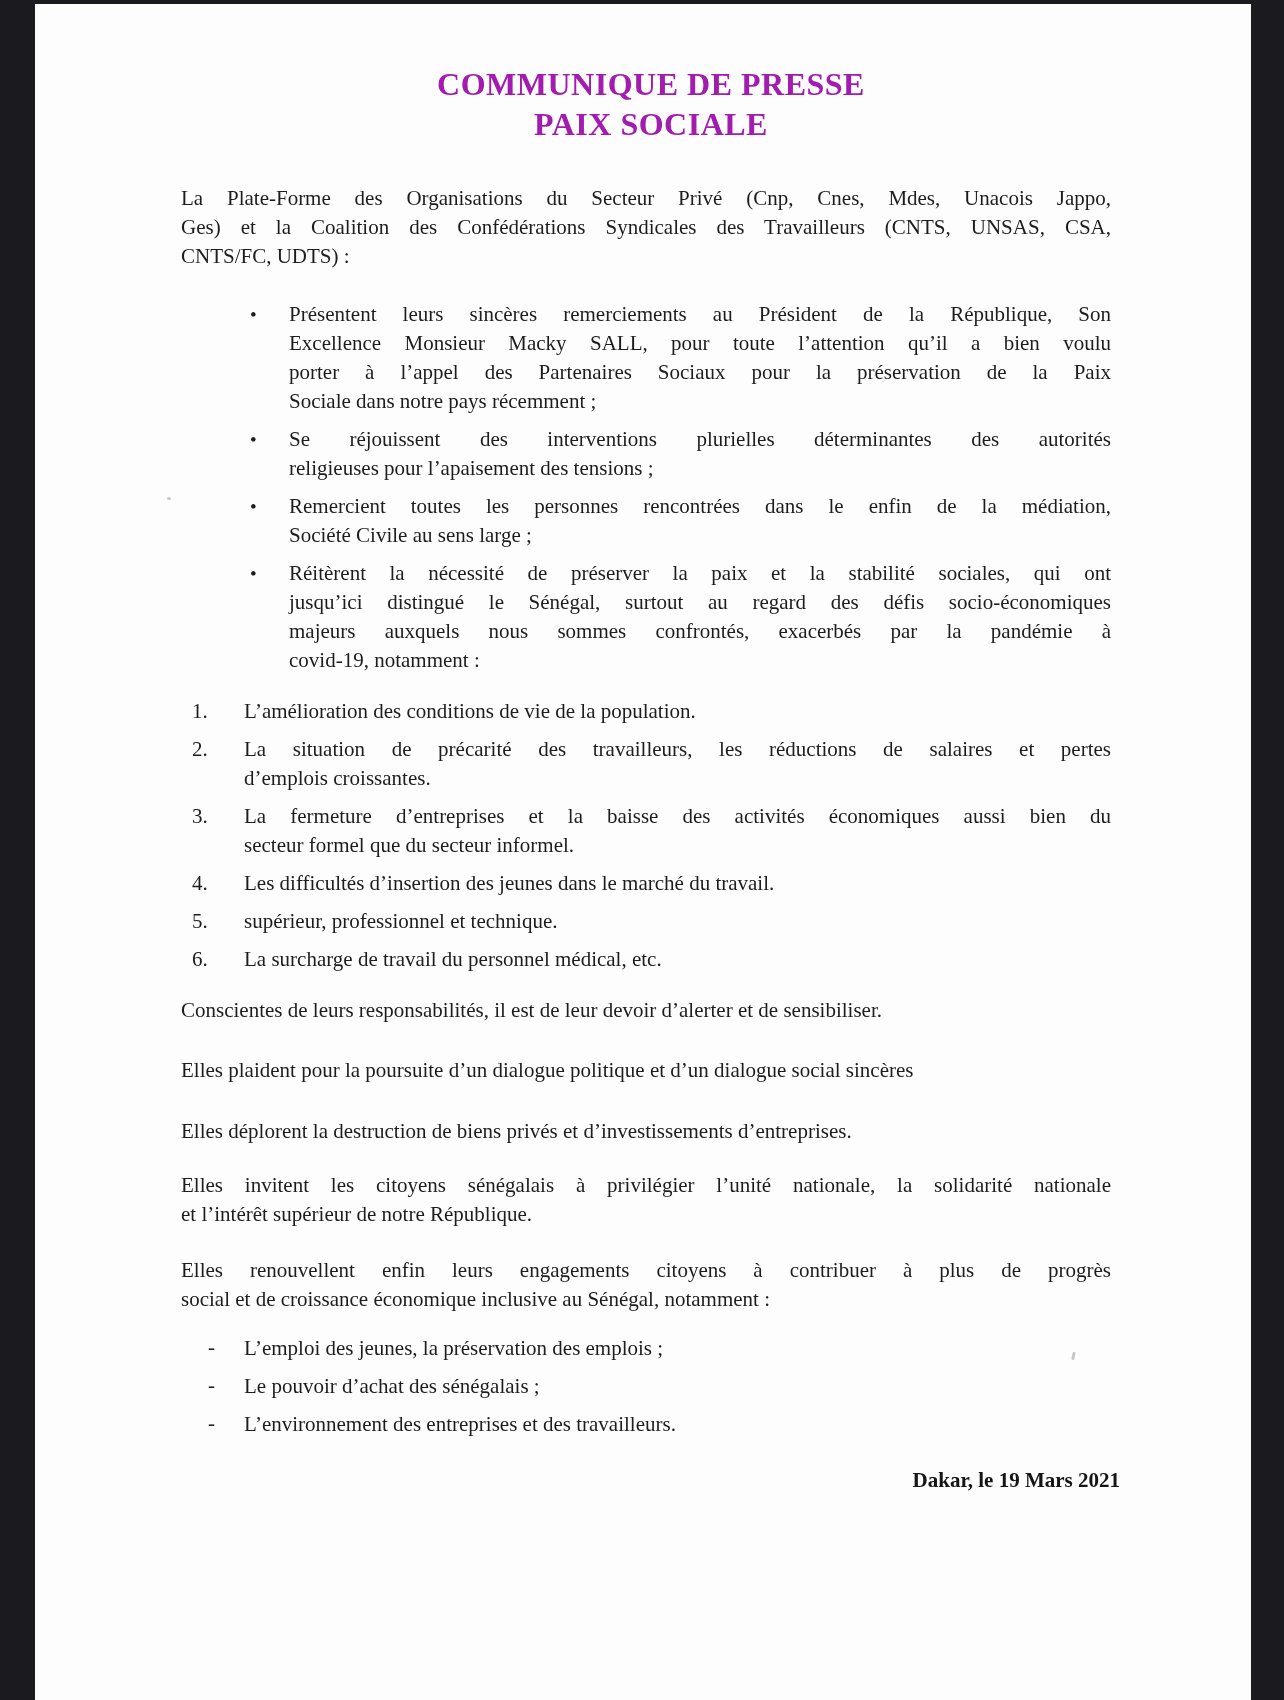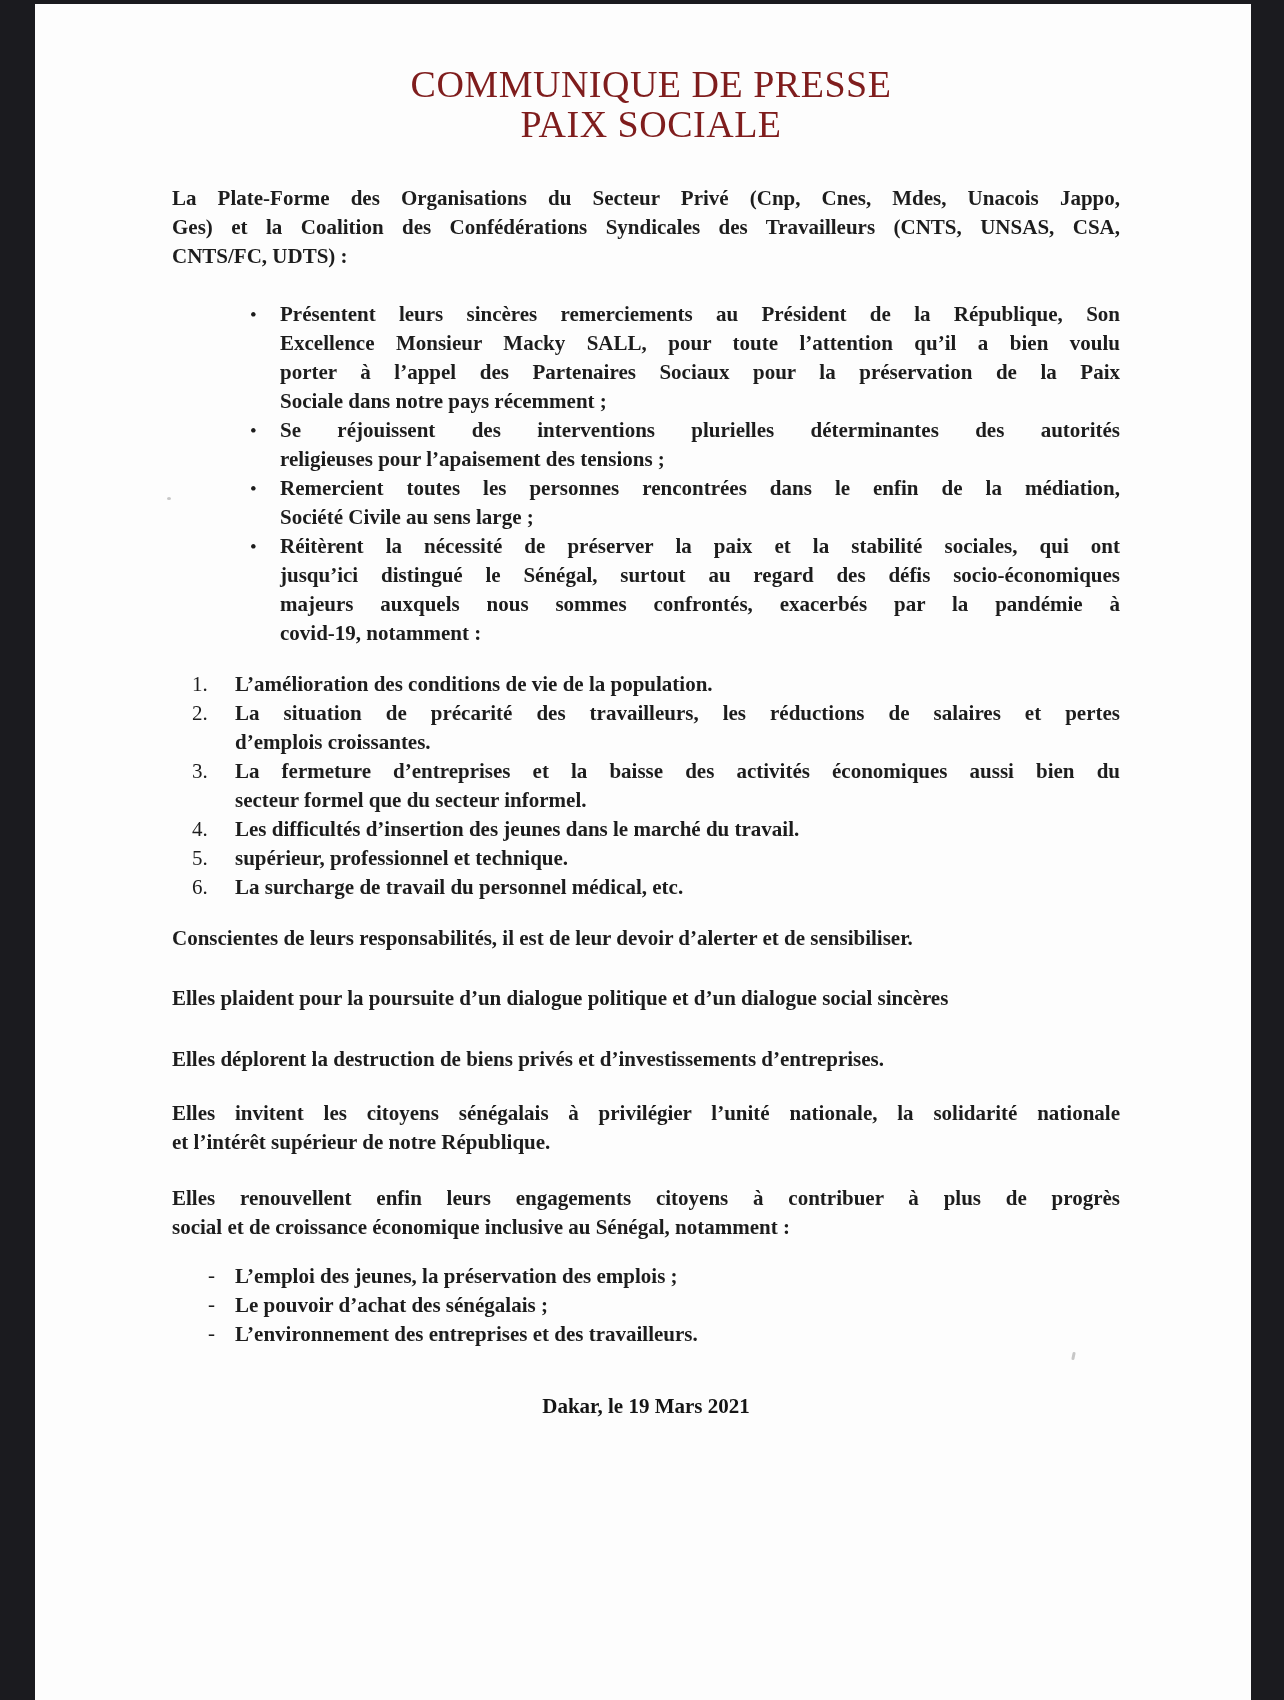--- a/index.html
+++ b/index.html
@@ -18,50 +18,50 @@
     box-sizing:border-box;
     width:100%;
     padding:56px 131px 0 137px;
     font-family:"Liberation Serif", serif;
     font-size:21px;
     line-height:29px;
     color:#1d1d1d;
   }
   .title {
     text-align:center;
-    font-weight:normal;
-    font-size:38px;
+    font-weight:bold;
+    font-size:32px;
     line-height:40px;
     letter-spacing:0.5px;
-    color:#7f1d1d;
+    color:#a21caf;
     margin:4px 0 40px 10px;
   }
-  .para { margin:0;font-weight:bold; }
+  .para { margin:9px; }
   .line { text-align:justify; text-align-last:justify; }
   .para .line:last-child { text-align-last:left; }
 
   .list { margin:0; }
   .item { position:relative; }
   .item .marker { position:absolute; top:0; }
 
   .bullets { margin:29px 0 0 76px; }
   .bullets .item { padding-left:32px; }
   .bullets .item .marker { left:2px; font-size:19px; }
 
   .numbers { margin:22px 0 0 20px; }
   .numbers .item { padding-left:43px; }
   .numbers .item .marker { left:0; }
 
   .dashes { margin:20px 0 0 33px; }
   .dashes .item { padding-left:30px; }
   .dashes .item .marker { left:3px; top:-1px; }
 
   .date {
-    margin-top:43px;
-    text-align:center;
+    margin-top:27px;
+    text-align:right;
     font-weight:bold;
     color:#151515;
   }
 
   .artifact {
     position:absolute;
     background:#9a9a9a;
     border-radius:50%;
     opacity:0.55;
   }

